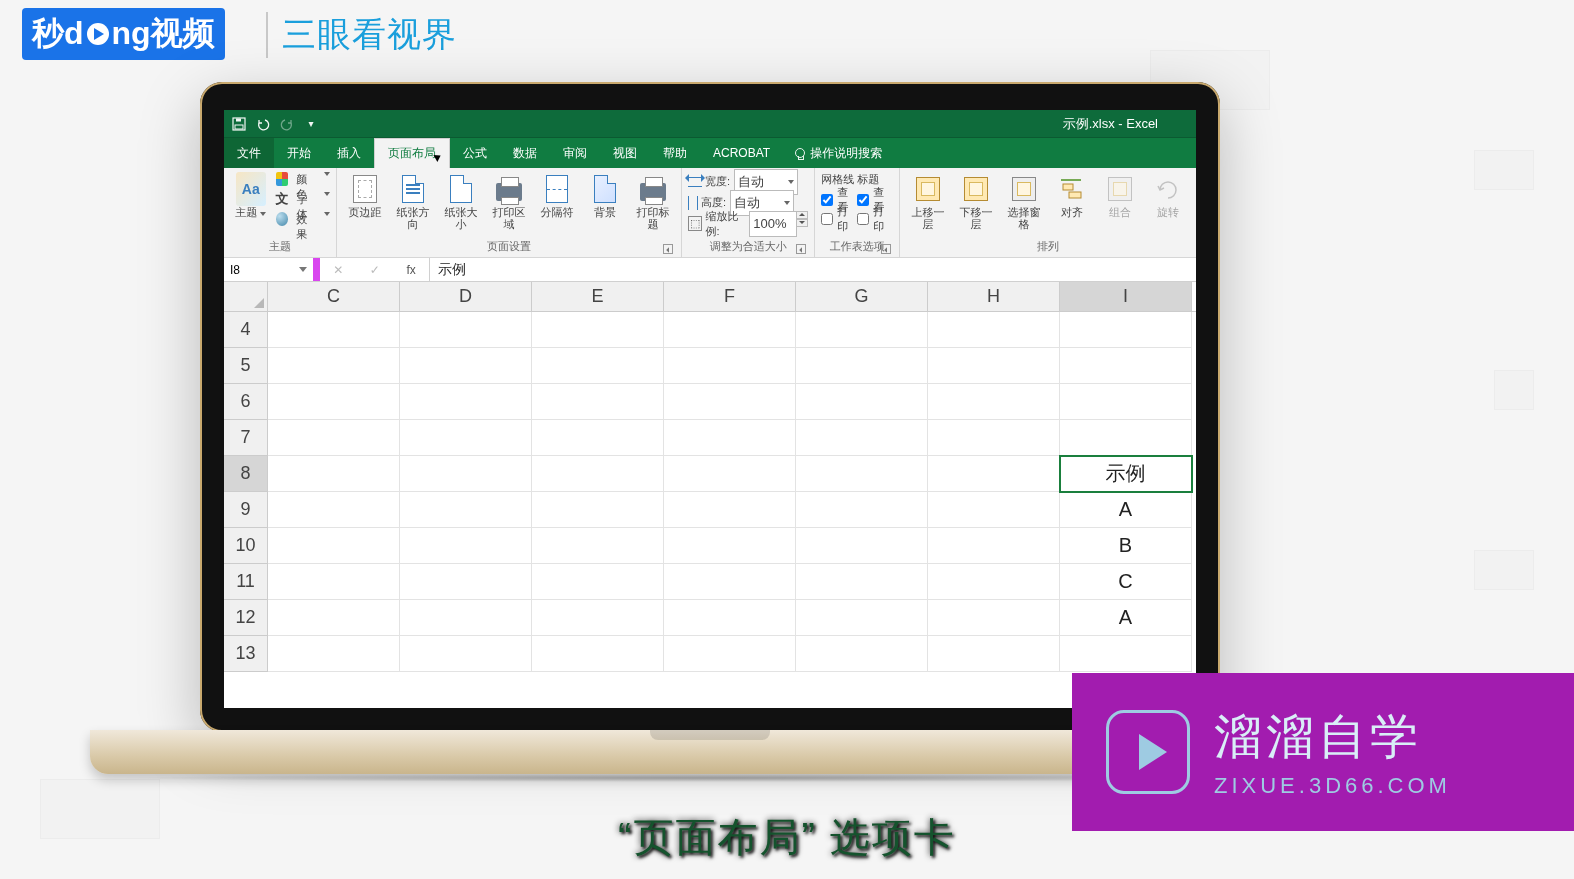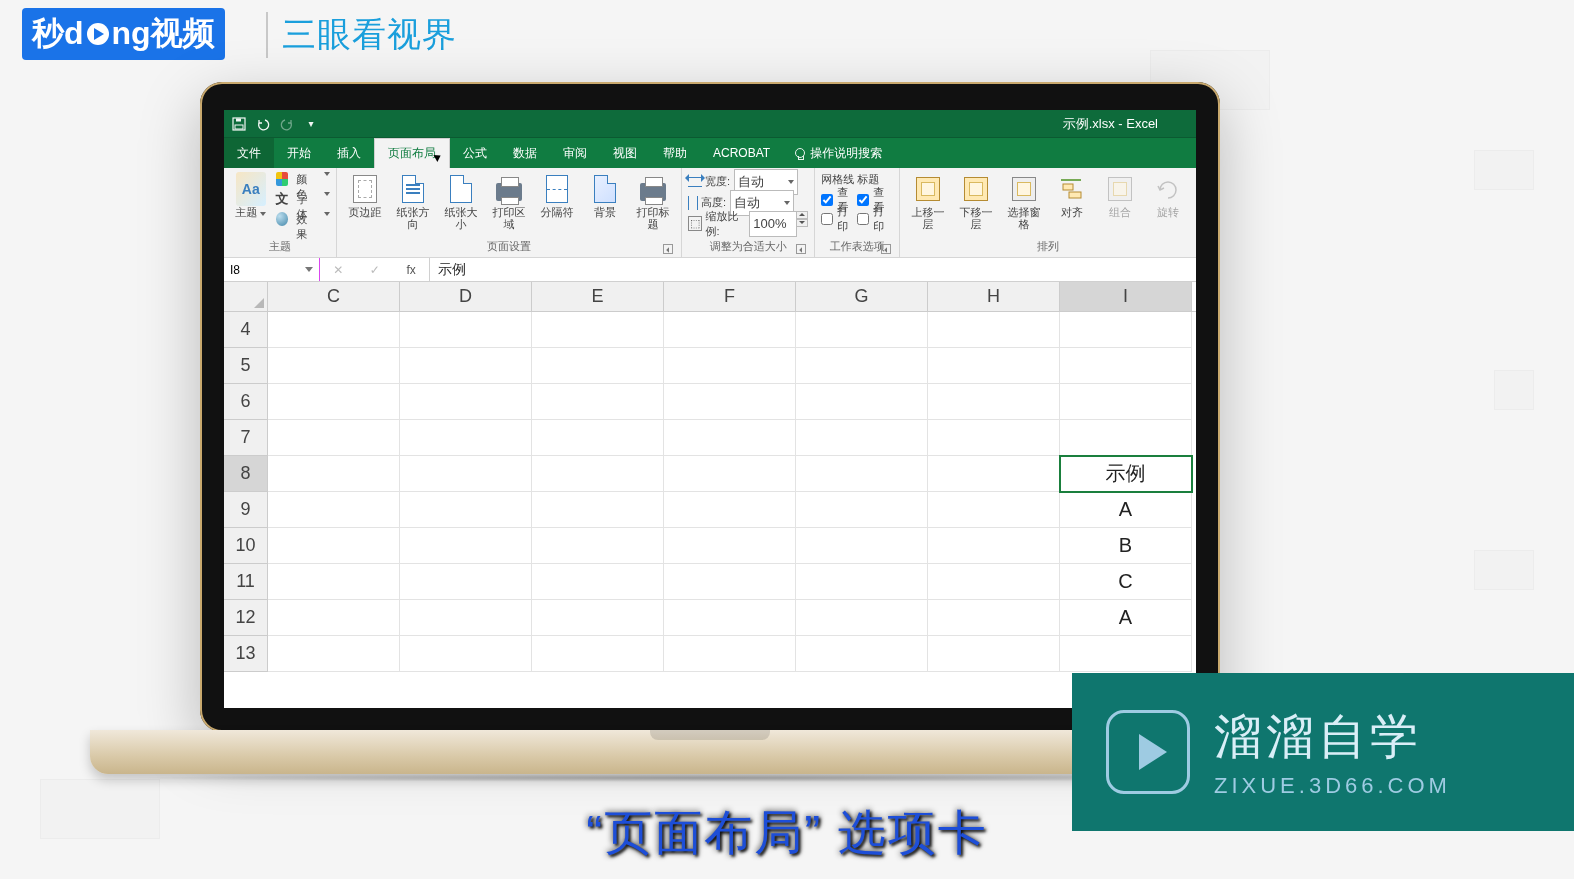--- a/index.html
+++ b/index.html
@@ -185,21 +185,21 @@
   .sheet-col{display:flex;flex-direction:column;gap:2px;align-items:flex-start;}
   .sheet-col .hdr{color:#444;margin-bottom:2px;}
   .chk{display:flex;align-items:center;gap:4px;height:17px;}
   .chk input{width:12px;height:12px;}
   .arr-ico{width:24px;height:24px;border:1.3px solid #b58b32;background:#ffe9b3;position:relative;}
   .arr-ico.g{border-color:#888;background:#eee;}
   .arr-ico::after{content:"";position:absolute;inset:4px;background:#fff6e0;border:1px solid #d9b95f;}
 
   
   .fbar{height:24px;border-bottom:1px solid #d0d0d0;display:flex;align-items:stretch;font-size:12px;background:#fff;}
-  .namebox{width:96px;border-right:1px solid #d946ef;display:flex;align-items:center;padding:0 6px;justify-content:space-between;}
+  .namebox{width:96px;border-right:7px solid #d946ef;display:flex;align-items:center;padding:0 6px;justify-content:space-between;}
   .namebox .caret{width:0;height:0;border-left:4px solid transparent;border-right:4px solid transparent;border-top:5px solid #777;}
   .fx-btns{width:110px;display:flex;align-items:center;justify-content:space-around;border-right:1px solid #d0d0d0;color:#888;}
   .fx-btns span{font-family:"Segoe UI",sans-serif;}
   .fx-input{flex:1;padding:0 8px;display:flex;align-items:center;color:#222;font-size:14px;}
 
   
   .grid{position:relative;background:#fff;}
   .colhdrs{display:flex;height:30px;border-bottom:1px solid #ccc;}
   .rh-corner{width:44px;background:#f0f0f0;border-right:1px solid #ccc;position:relative;}
   .rh-corner::after{content:"";position:absolute;right:3px;bottom:3px;width:0;height:0;border-left:10px solid transparent;border-bottom:10px solid #b8b8b8;}
@@ -207,29 +207,29 @@
   .colhdr.sel{background:#d6d6d6;}
   .gridrow{display:flex;height:36px;}
   .rowhdr{width:44px;background:#f0f0f0;border-right:1px solid #ccc;border-bottom:1px solid #ccc;display:flex;align-items:center;justify-content:center;color:#444;font-size:18px;}
   .rowhdr.sel{background:#d6d6d6;}
   .cell{flex:0 0 132px;border-right:1px solid #e3e3e3;border-bottom:1px solid #e3e3e3;display:flex;align-items:center;justify-content:center;font-size:20px;color:#222;position:relative;}
   .cell.active{outline:2px solid #1a7f3d;outline-offset:-1px;z-index:2;}
 
   
   .subtitle{
     position:absolute;bottom:14px;left:50%;transform:translateX(-50%);
-    font-size:48px;color:#1d4ed8;font-weight:500;
+    font-size:40px;color:#14532d;font-weight:500;
     text-shadow:0 0 6px rgba(0,0,0,.9),2px 2px 3px rgba(0,0,0,.9);
     letter-spacing:2px;white-space:nowrap;
   }
 
   
   .wm{
     position:absolute;right:0;bottom:48px;
-    width:502px;height:158px;background:#0f766e;
+    width:502px;height:158px;background:#a21caf;
     color:#cbe3ef;display:flex;align-items:center;gap:24px;
     padding:0 34px;
   }
   .wm .circ{width:84px;height:84px;border:3px solid #9ecbe2;border-radius:18px;display:flex;align-items:center;justify-content:center;position:relative;}
   .wm .circ::after{content:"";position:absolute;left:30px;border-left:28px solid #9ecbe2;border-top:18px solid transparent;border-bottom:18px solid transparent;}
   .wm .txt{display:flex;flex-direction:column;}
   .wm .txt .big{font-size:48px;color:#d9eef7;letter-spacing:4px;}
   .wm .txt .small{font-size:22px;color:#9ecbe2;letter-spacing:4px;margin-top:4px;}
 </style>
 </head>

